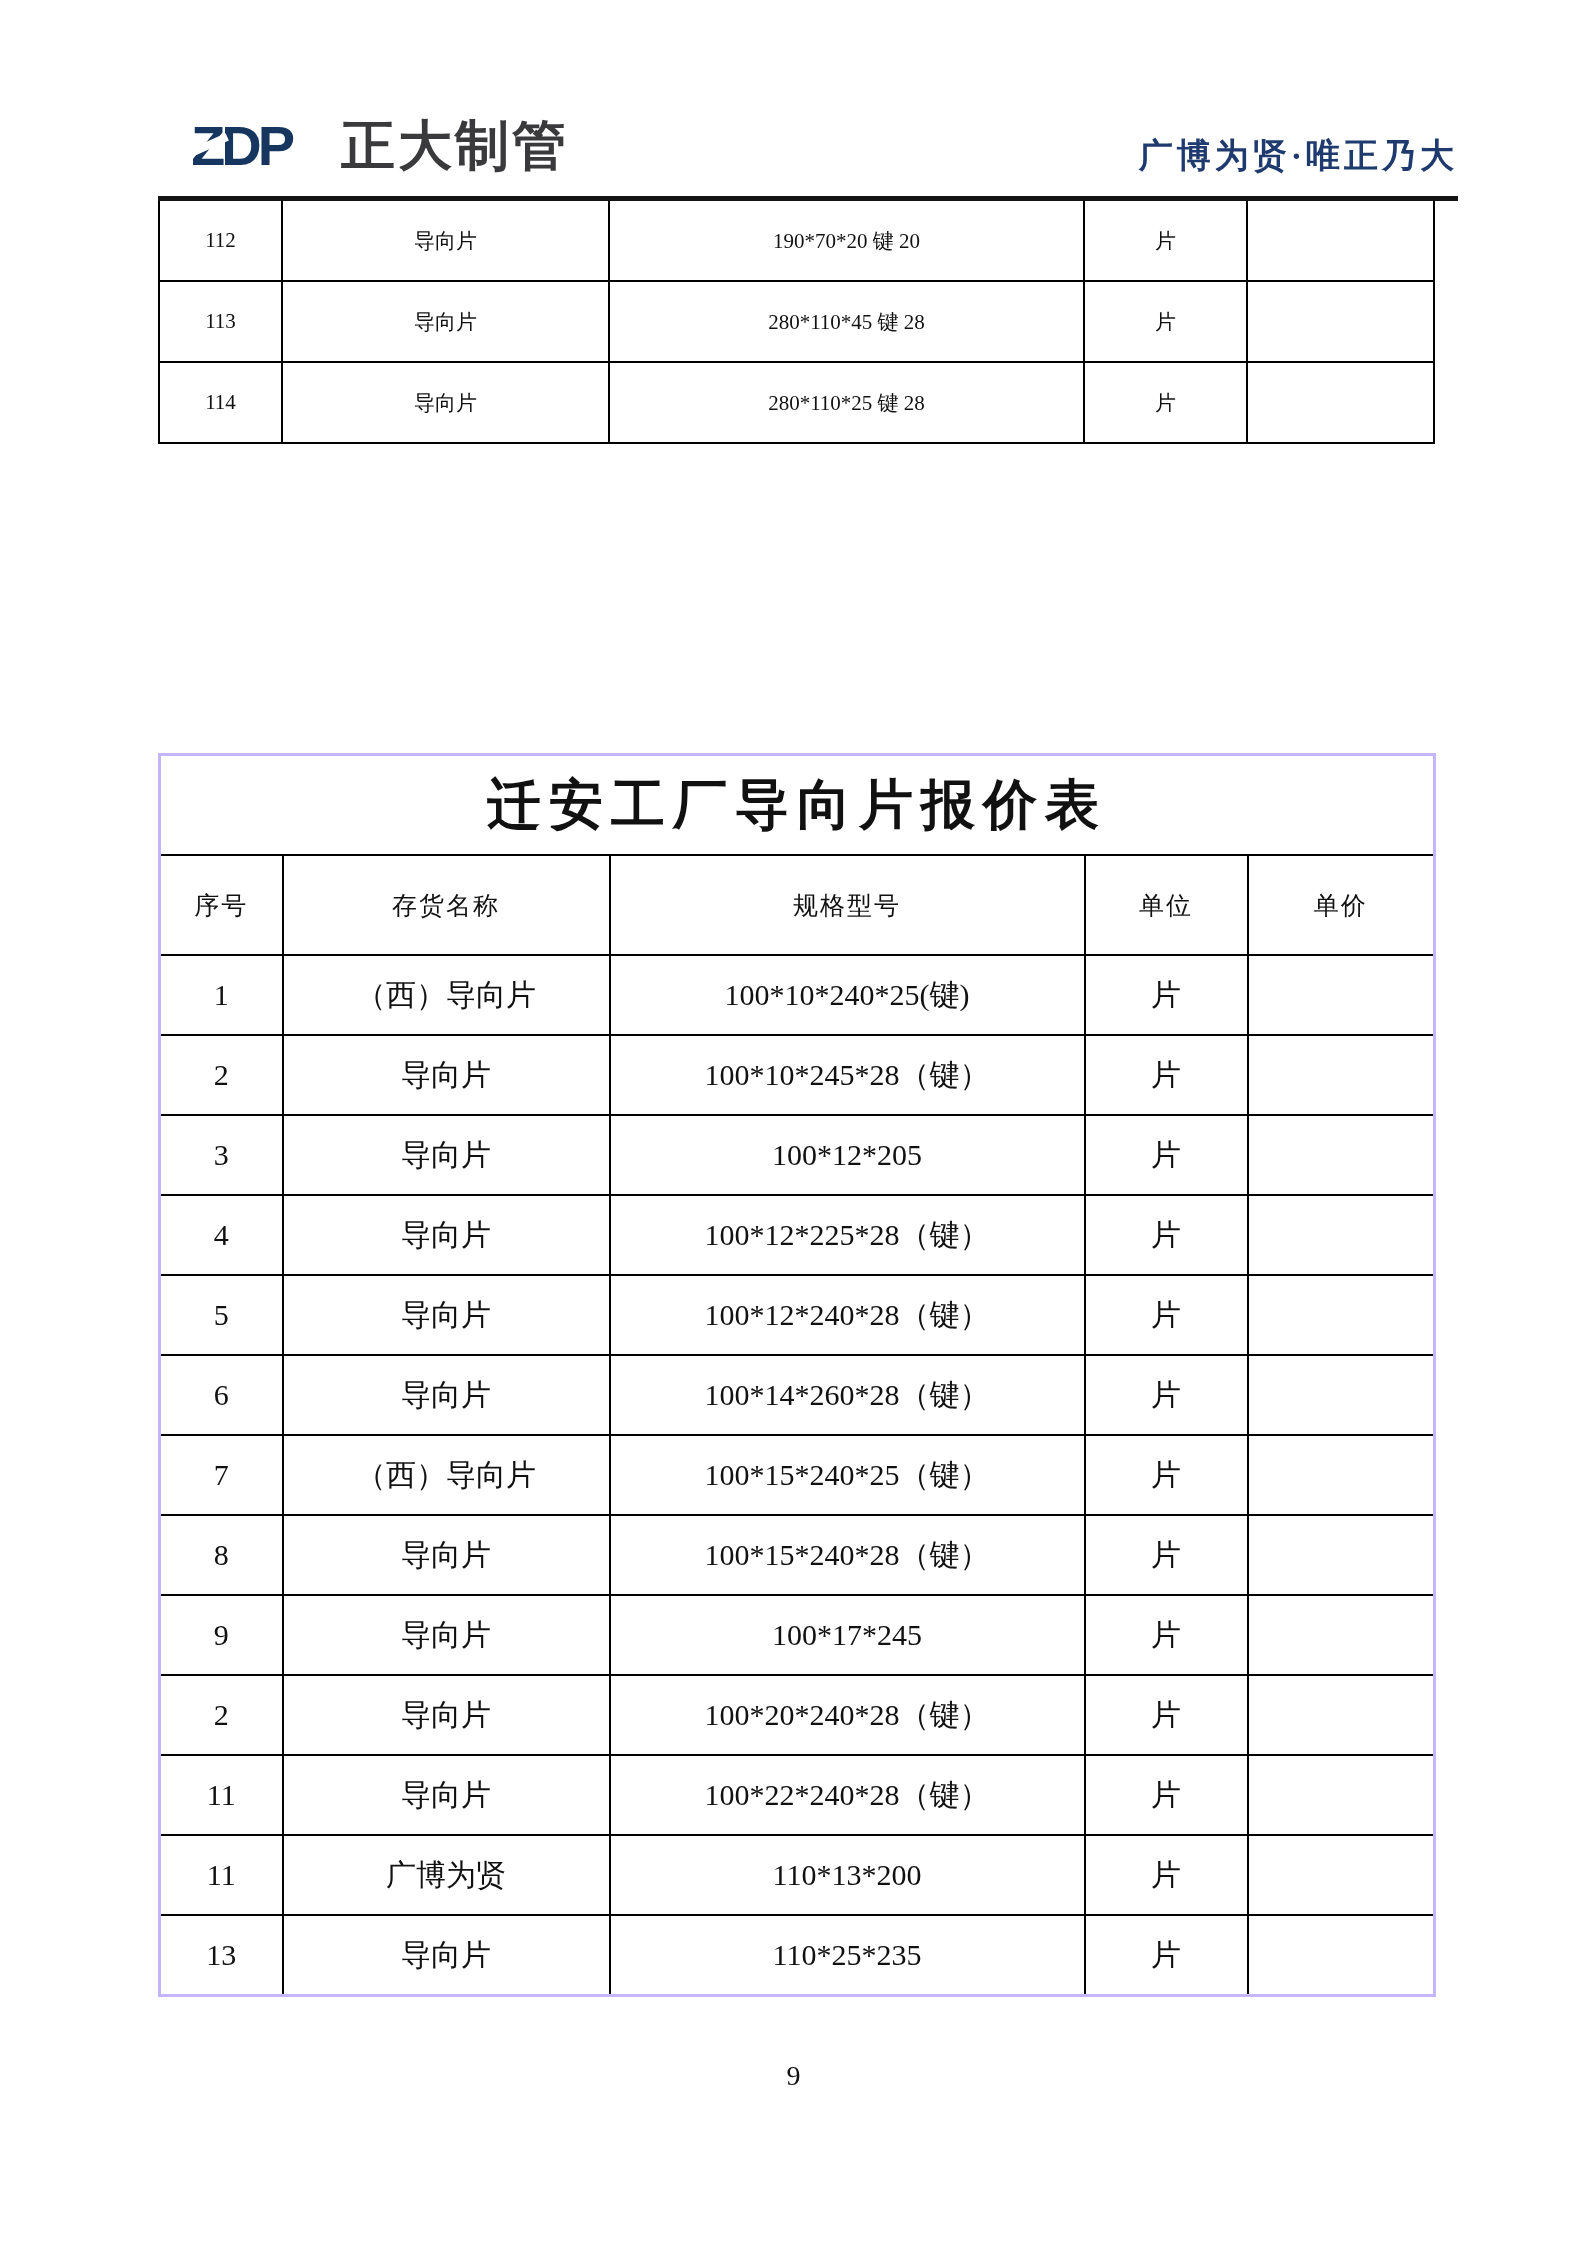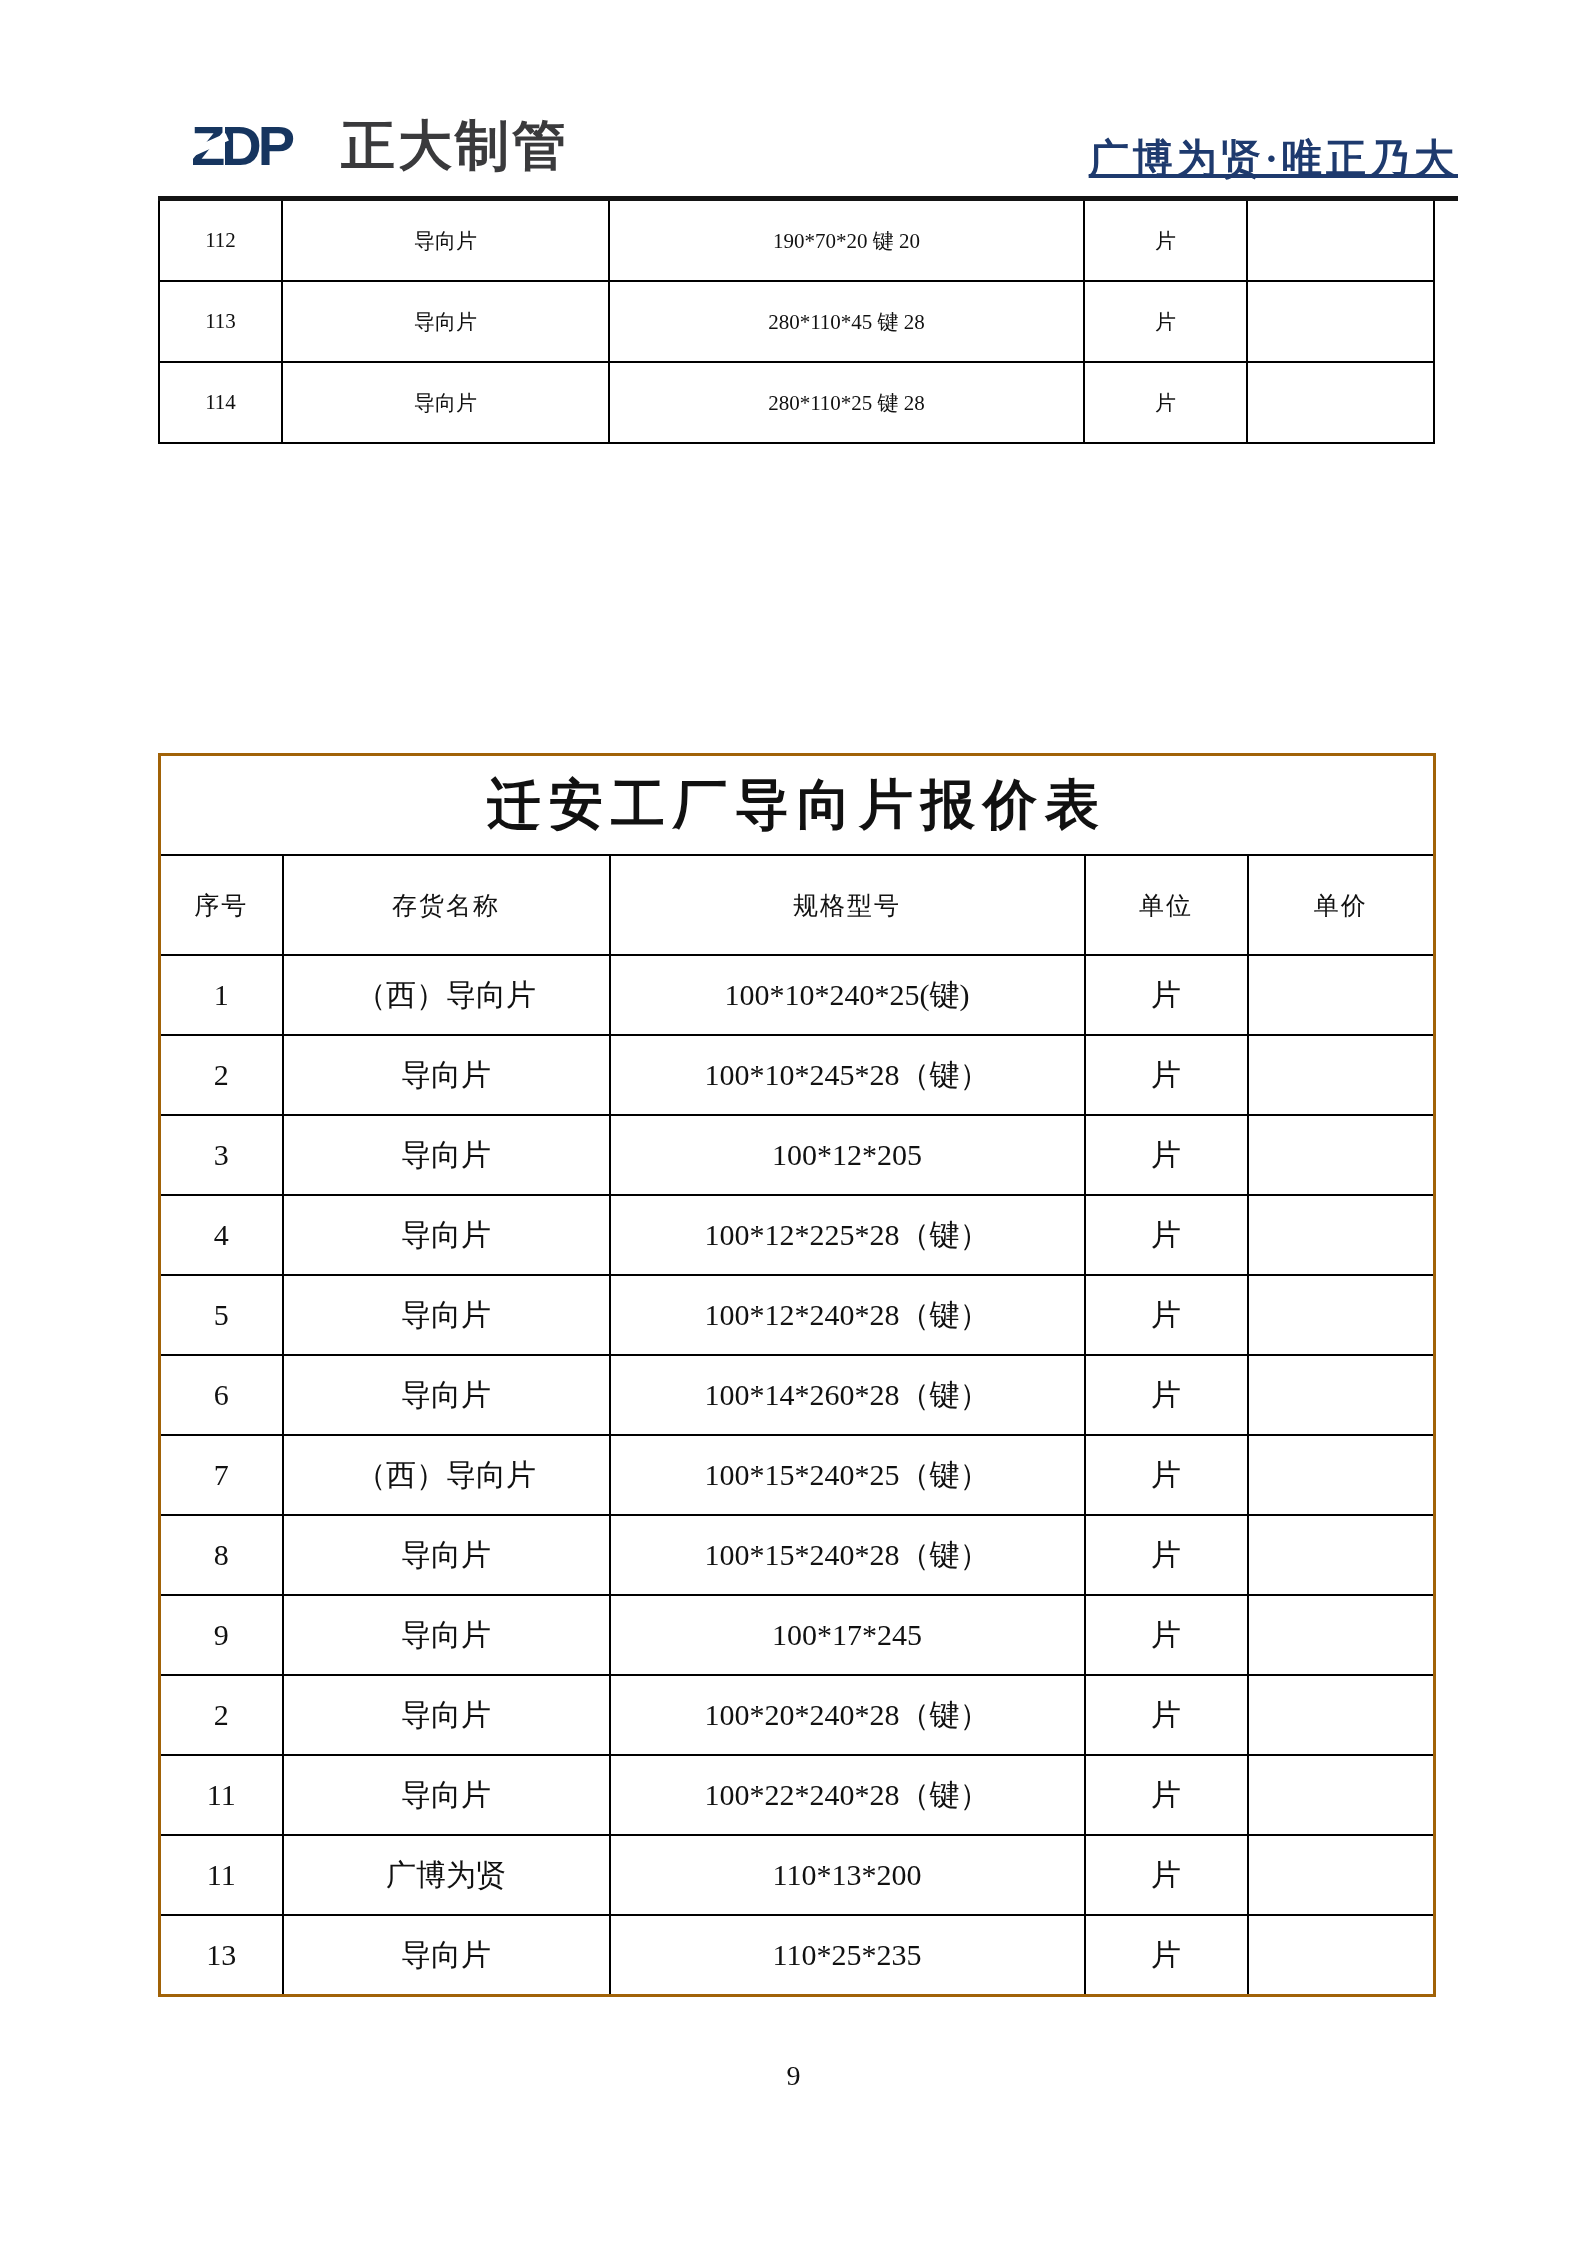--- a/index.html
+++ b/index.html
@@ -16,42 +16,41 @@
     position:absolute;left:193px;top:118px;
     display:flex;align-items:center;gap:14px;
   }
   .company-name{
     font-family:"Liberation Sans","DejaVu Sans",sans-serif;
     font-weight:900;font-size:54px;line-height:1;
     color:#3a3a3c;letter-spacing:3px;
   }
   .slogan{
     position:absolute;top:139px;right:129px;
-    font-size:40px;font-weight:600;line-height:1;
+    font-size:34px;font-weight:600;line-height:1;
     color:#1e3a6e;letter-spacing:4px;
     font-family:"Liberation Serif","DejaVu Serif",serif;
-    text-decoration:underline;
   }
   .header-rule{
     position:absolute;left:158px;top:196px;
     width:1300px;height:5px;background:#141414;
   }
   
   table{border-collapse:collapse;table-layout:fixed;}
   td,th{padding:0;text-align:center;vertical-align:middle;overflow:hidden;}
   #continuation-table{
     position:absolute;left:158px;top:201px;width:1275px;
   }
   #continuation-table td{
     border:2px solid #000;height:79px;font-size:21px;
   }
   #continuation-table tr:first-child td{border-top:none;}
   #quotation-table{
     position:absolute;left:158px;top:753px;width:1275px;
-    border:3px solid #a16207;
+    border:3px solid #c4b5fd;
   }
   #quotation-table td,#quotation-table th{border:2px solid #000;}
   #quotation-table .title-cell{
     height:98px;font-size:54px;font-weight:600;letter-spacing:8px;
   }
   #quotation-table thead th{
     height:98px;font-size:25px;font-weight:500;letter-spacing:2px;
   }
   #quotation-table tbody td{height:78px;font-size:30px;}
   

